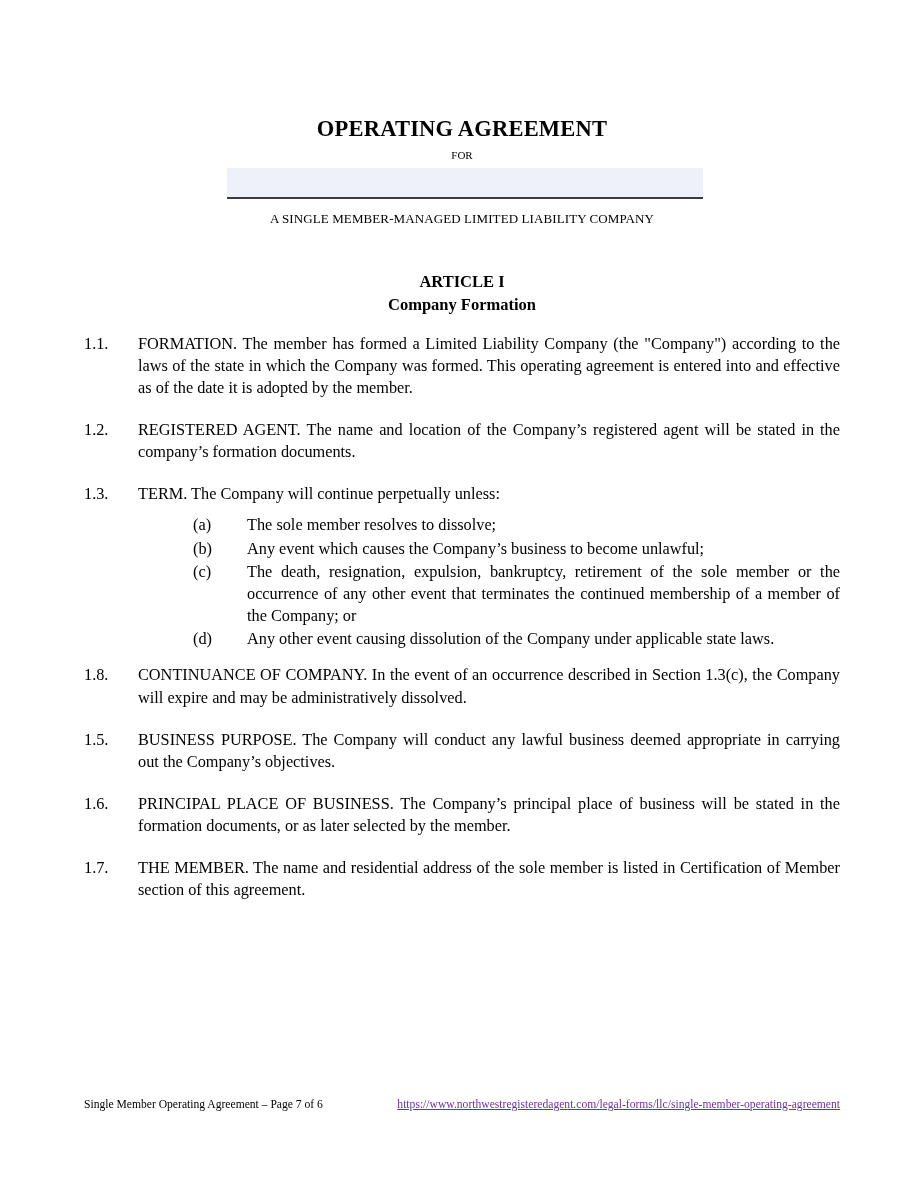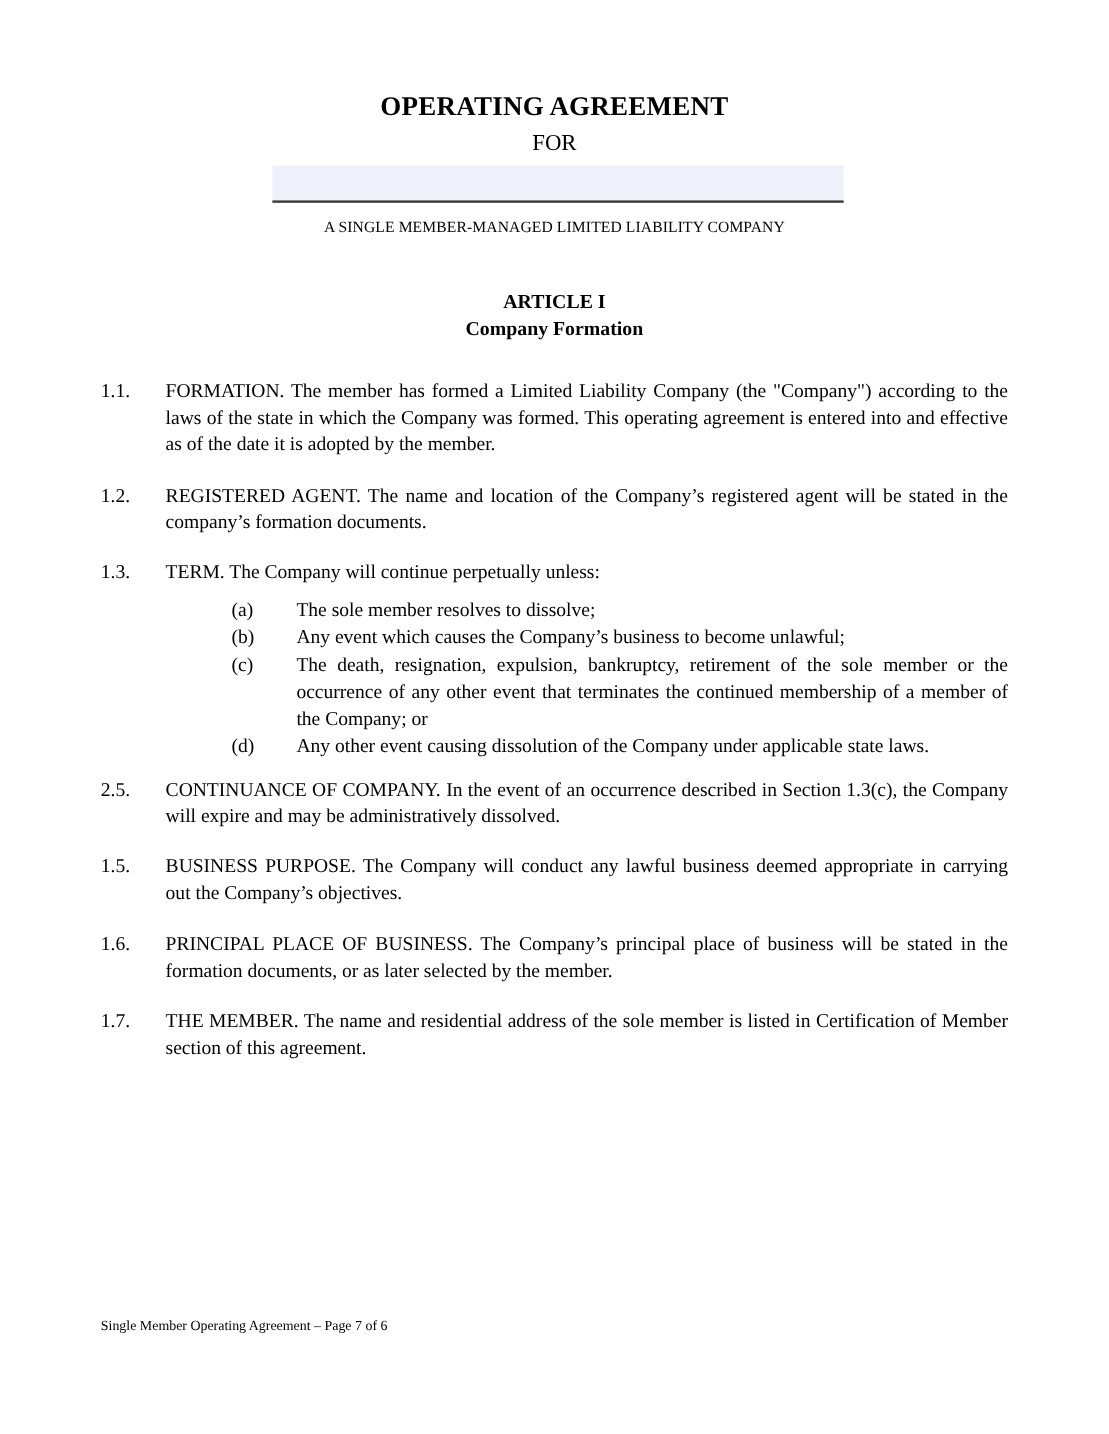--- a/index.html
+++ b/index.html
@@ -21,32 +21,32 @@
   }
   .content {
     position: absolute;
     left: 84px;
     top: 0;
     width: 756px;
   }
 
   
   .title-block {
-    padding-top: 76px;
+    padding-top: 116px;
     text-align: center;
   }
   .doc-title {
     font-size: 22.5px;
     font-weight: bold;
     letter-spacing: 0.2px;
     line-height: 1.12;
     margin: 0;
   }
   .doc-for {
-    font-size: 19px;
+    font-size: 11px;
     line-height: 1.2;
     margin: 8px 0 0 0;
   }
   .namefield-wrap {
     margin: 6px auto 0 auto;
     width: 470px;
   }
   .namefield {
     display: block;
     width: 470px;
@@ -76,21 +76,21 @@
   .article-name,
   .article-sub {
     font-size: 16.5px;
     font-weight: bold;
     line-height: 1.38;
     margin: 0;
   }
 
   
   .sections {
-    margin-top: 29px;
+    margin-top: 16px;
   }
   .section {
     position: relative;
     padding-left: 54px;
     margin-bottom: 20px;
     font-size: 16.3px;
     line-height: 1.36;
     text-align: justify;
     text-justify: inter-word;
   }
@@ -200,34 +200,35 @@
         </li>
         <li class="justify">
           <span class="sub-mark">(c)</span><span>The death, resignation, expulsion, bankruptcy, retirement of the sole member or the occurrence of any other event that terminates the continued membership of a member of the Company; or</span>
         </li>
         <li>
           <span class="sub-mark">(d)</span><span>Any other event causing dissolution of the Company under applicable state laws.</span>
         </li>
       </ul>
 
       <div class="section">
-        <span class="sec-num">2.5.</span><span class="sec-head">CONTINUANCE OF COMPANY.</span><span class="sec-body"> In the event of an occurrence described in Section 1.3(c), the Company will expire and may be administratively dissolved.</span>
+        <span class="sec-num">1.8.</span><span class="sec-head">CONTINUANCE OF COMPANY.</span><span class="sec-body"> In the event of an occurrence described in Section 1.3(c), the Company will expire and may be administratively dissolved.</span>
       </div>
 
       <div class="section">
         <span class="sec-num">1.5.</span><span class="sec-head">BUSINESS PURPOSE.</span><span class="sec-body"> The Company will conduct any lawful business deemed appropriate in carrying out the Company’s objectives.</span>
       </div>
 
       <div class="section">
         <span class="sec-num">1.6.</span><span class="sec-head">PRINCIPAL PLACE OF BUSINESS.</span><span class="sec-body"> The Company’s principal place of business will be stated in the formation documents, or as later selected by the member.</span>
       </div>
 
       <div class="section">
         <span class="sec-num">1.7.</span><span class="sec-head">THE MEMBER.</span><span class="sec-body"> The name and residential address of the sole member is listed in Certification of Member section of this agreement.</span>
       </div>
 
     </div>
   </div>
 
   <div class="footer">
     <span class="footer-left">Single Member Operating Agreement – Page 7 of 6</span>
+    <a class="footer-link" href="#">https://www.northwestregisteredagent.com/legal-forms/llc/single-member-operating-agreement</a>
   </div>
 </div>
 
 </body></html>

